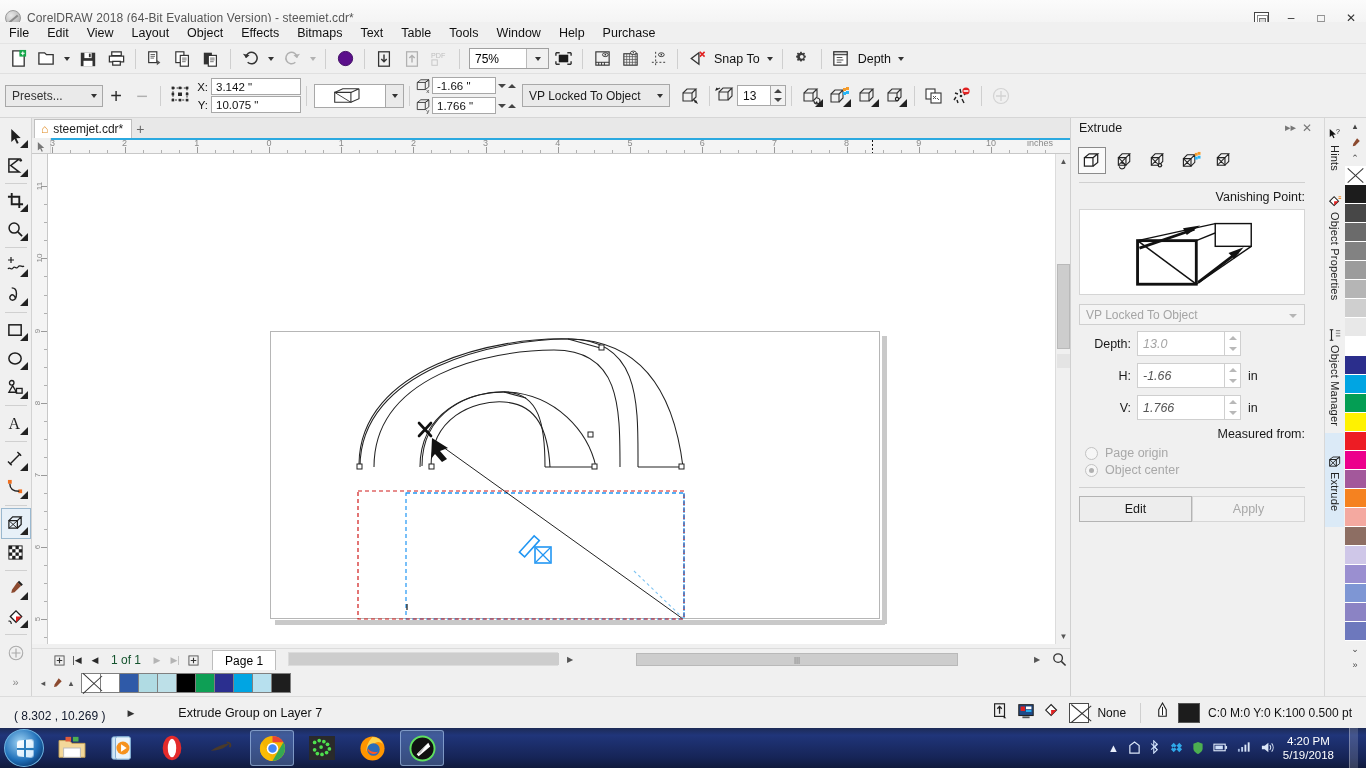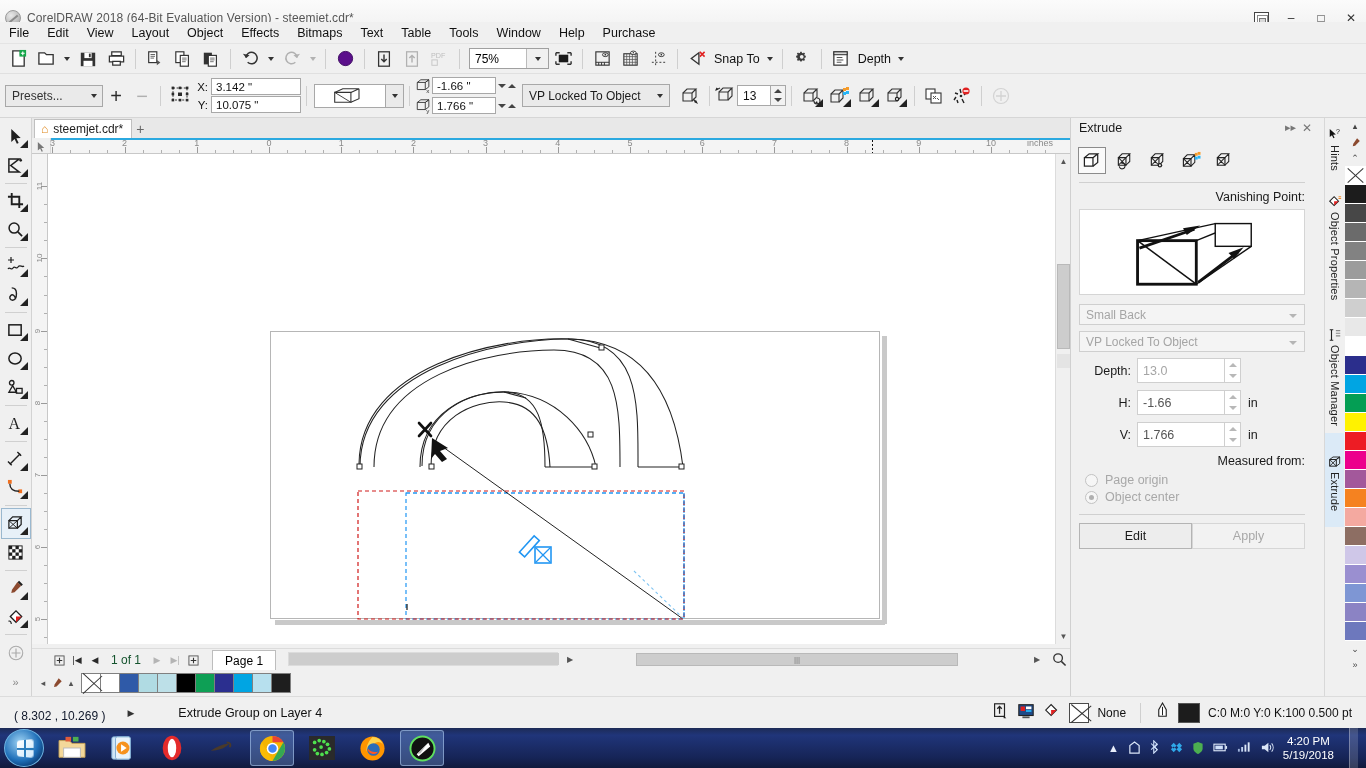--- a/index.html
+++ b/index.html
@@ -307,21 +307,21 @@
     margin-bottom: 6px; position: relative;
   }
   .dk-select .dd { position: absolute; right: 7px; top: 9px;
     border-left: 4px solid transparent; border-right: 4px solid transparent; border-top: 4px solid #b5b5b5;
     width:0;height:0;}
   .field-row { display: flex; align-items: center; margin-bottom: 7px; }
   .field-lbl { width: 52px; text-align: right; font-size: 12.5px; color: #1a1a1a; margin-right: 6px; }
   .field-in {
     width: 88px; height: 25px; border: 1px solid #cfcfcf; background: #fff;
     font-size: 12.5px; padding-left: 5px; color: #555;
-    font-family:"Liberation Sans",sans-serif; outline:none;
+    font-family:"Liberation Sans",sans-serif; outline:none;font-style:italic;
   }
   .field-in.dim { color:#a5a5a5; }
   .field-spin {
     width: 16px; height: 25px; border: 1px solid #cfcfcf; border-left: none; background: #fff;
     display: flex; flex-direction: column; align-items: center; justify-content: space-around;
   }
   .unit { font-size: 12.5px; color: #1a1a1a; margin-left: 7px; }
   .radio-row { display: flex; align-items: center; margin: 3px 0 2px 6px; gap: 7px; }
   .radio {
     width: 13px; height: 13px; border-radius: 50%; border: 1px solid #c2c2c2; background: #f6f6f6;
@@ -1259,24 +1259,20 @@
           <path d="M22 26l82 -18" fill="none" stroke="#111" stroke-width="1.5"></path>
           <path d="M22 26l62 46" fill="none" stroke="#111" stroke-width="1.6"></path>
 
           <path d="M24 34 L 82 14" fill="none" stroke="#111" stroke-width="3"></path>
           <path d="M88 10 l -18 3 l 4 7 z" fill="#111"></path>
           <path d="M86 70 L 128 38" fill="none" stroke="#111" stroke-width="3"></path>
           <path d="M134 33 l -16 6 l 6 6 z" fill="#111"></path>
         </svg>
       </div>
       <div class="dk-select">
-        <span>Small Back</span>
-        <span class="dd"></span>
-      </div>
-      <div class="dk-select">
         <span>VP Locked To Object</span>
         <span class="dd"></span>
       </div>
 
       <div class="field-row">
         <span class="field-lbl">Depth:</span>
         <input class="field-in dim" readonly="" value="13.0" style="">
         <div class="field-spin">
           <span class="tri-u" style="border-bottom-color:#b8b8b8"></span>
           <span class="tri-d" style="border-top-color:#b8b8b8"></span>
@@ -1386,21 +1382,21 @@
         <div class="pc-sw" style="background: rgb(139, 131, 196);"></div>
         <div class="pc-sw" style="background: rgb(109, 120, 189);"></div>
       </div>
     <div class="pc-ic">⌄</div>
     <div class="pc-ic">»</div>
   </div>
 
   <div class="statusbar">
     <span class="sb-coord">( 8.302 , 10.269 )</span>
     <span class="sb-arrow">▶</span>
-    <span class="sb-obj">Extrude Group on Layer 4</span>
+    <span class="sb-obj">Extrude Group on Layer 7</span>
     <div class="sb-right">
       <span>
         <svg width="18" height="18" viewBox="0 0 20 20">
             <rect x="4" y="2" width="11" height="14" fill="none" stroke="#222" stroke-width="1.3"></rect>
             <path d="M9.5 13V5M7 7.5l2.5-2.5L12 7.5" stroke="#222" stroke-width="1.4" fill="none"></path>
             <path d="M14 15l3 3h-3z" fill="#222"></path>
           </svg>
       </span>
       <span>
         <svg width="18" height="18" viewBox="0 0 20 20">

